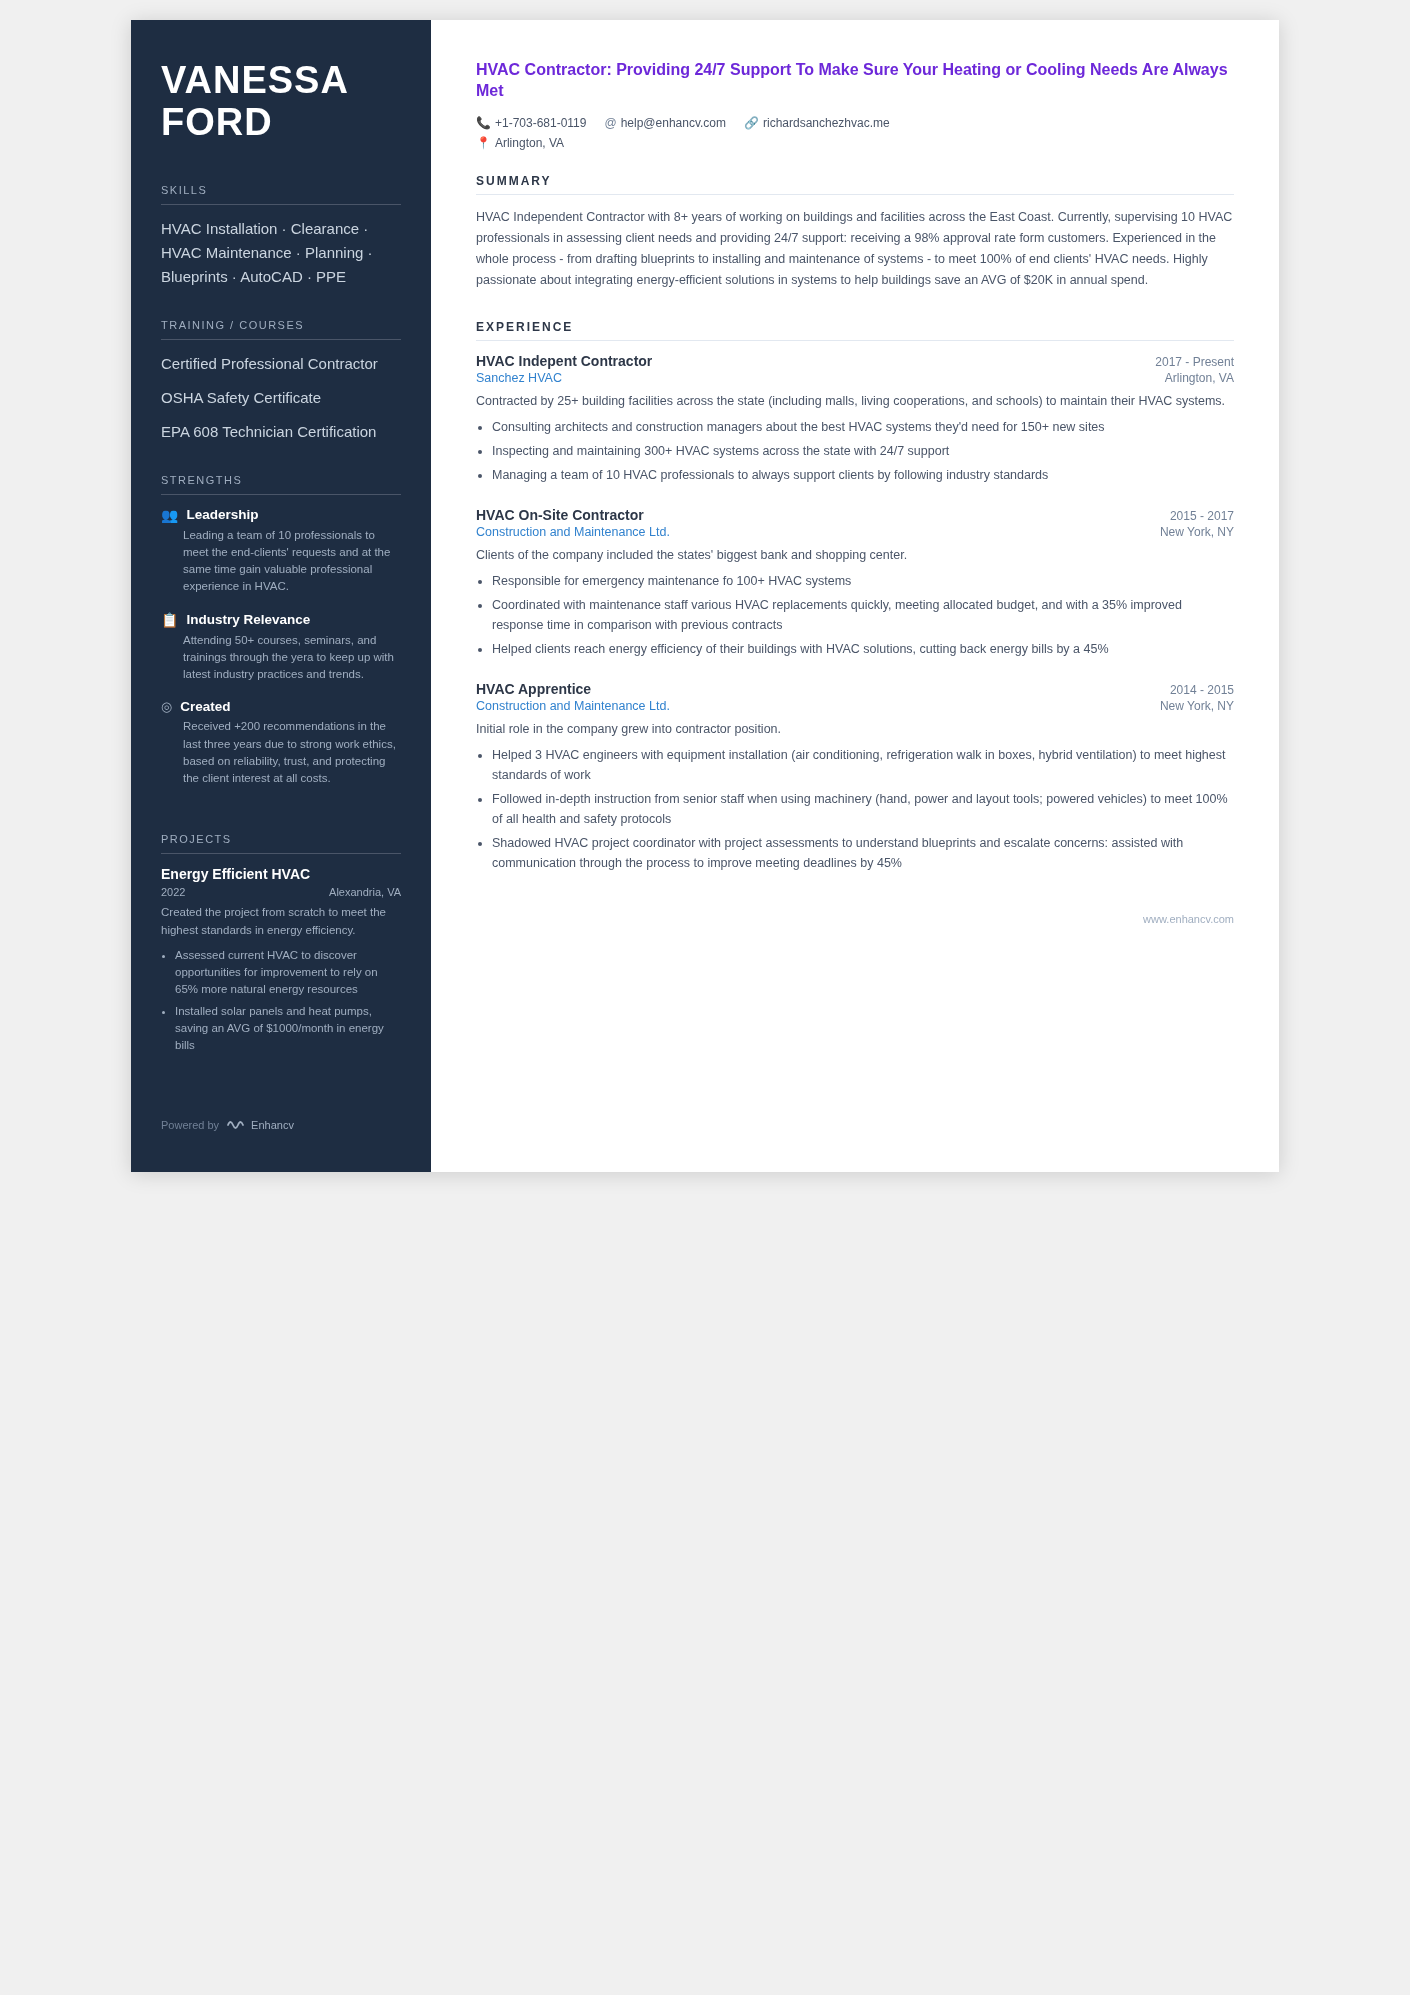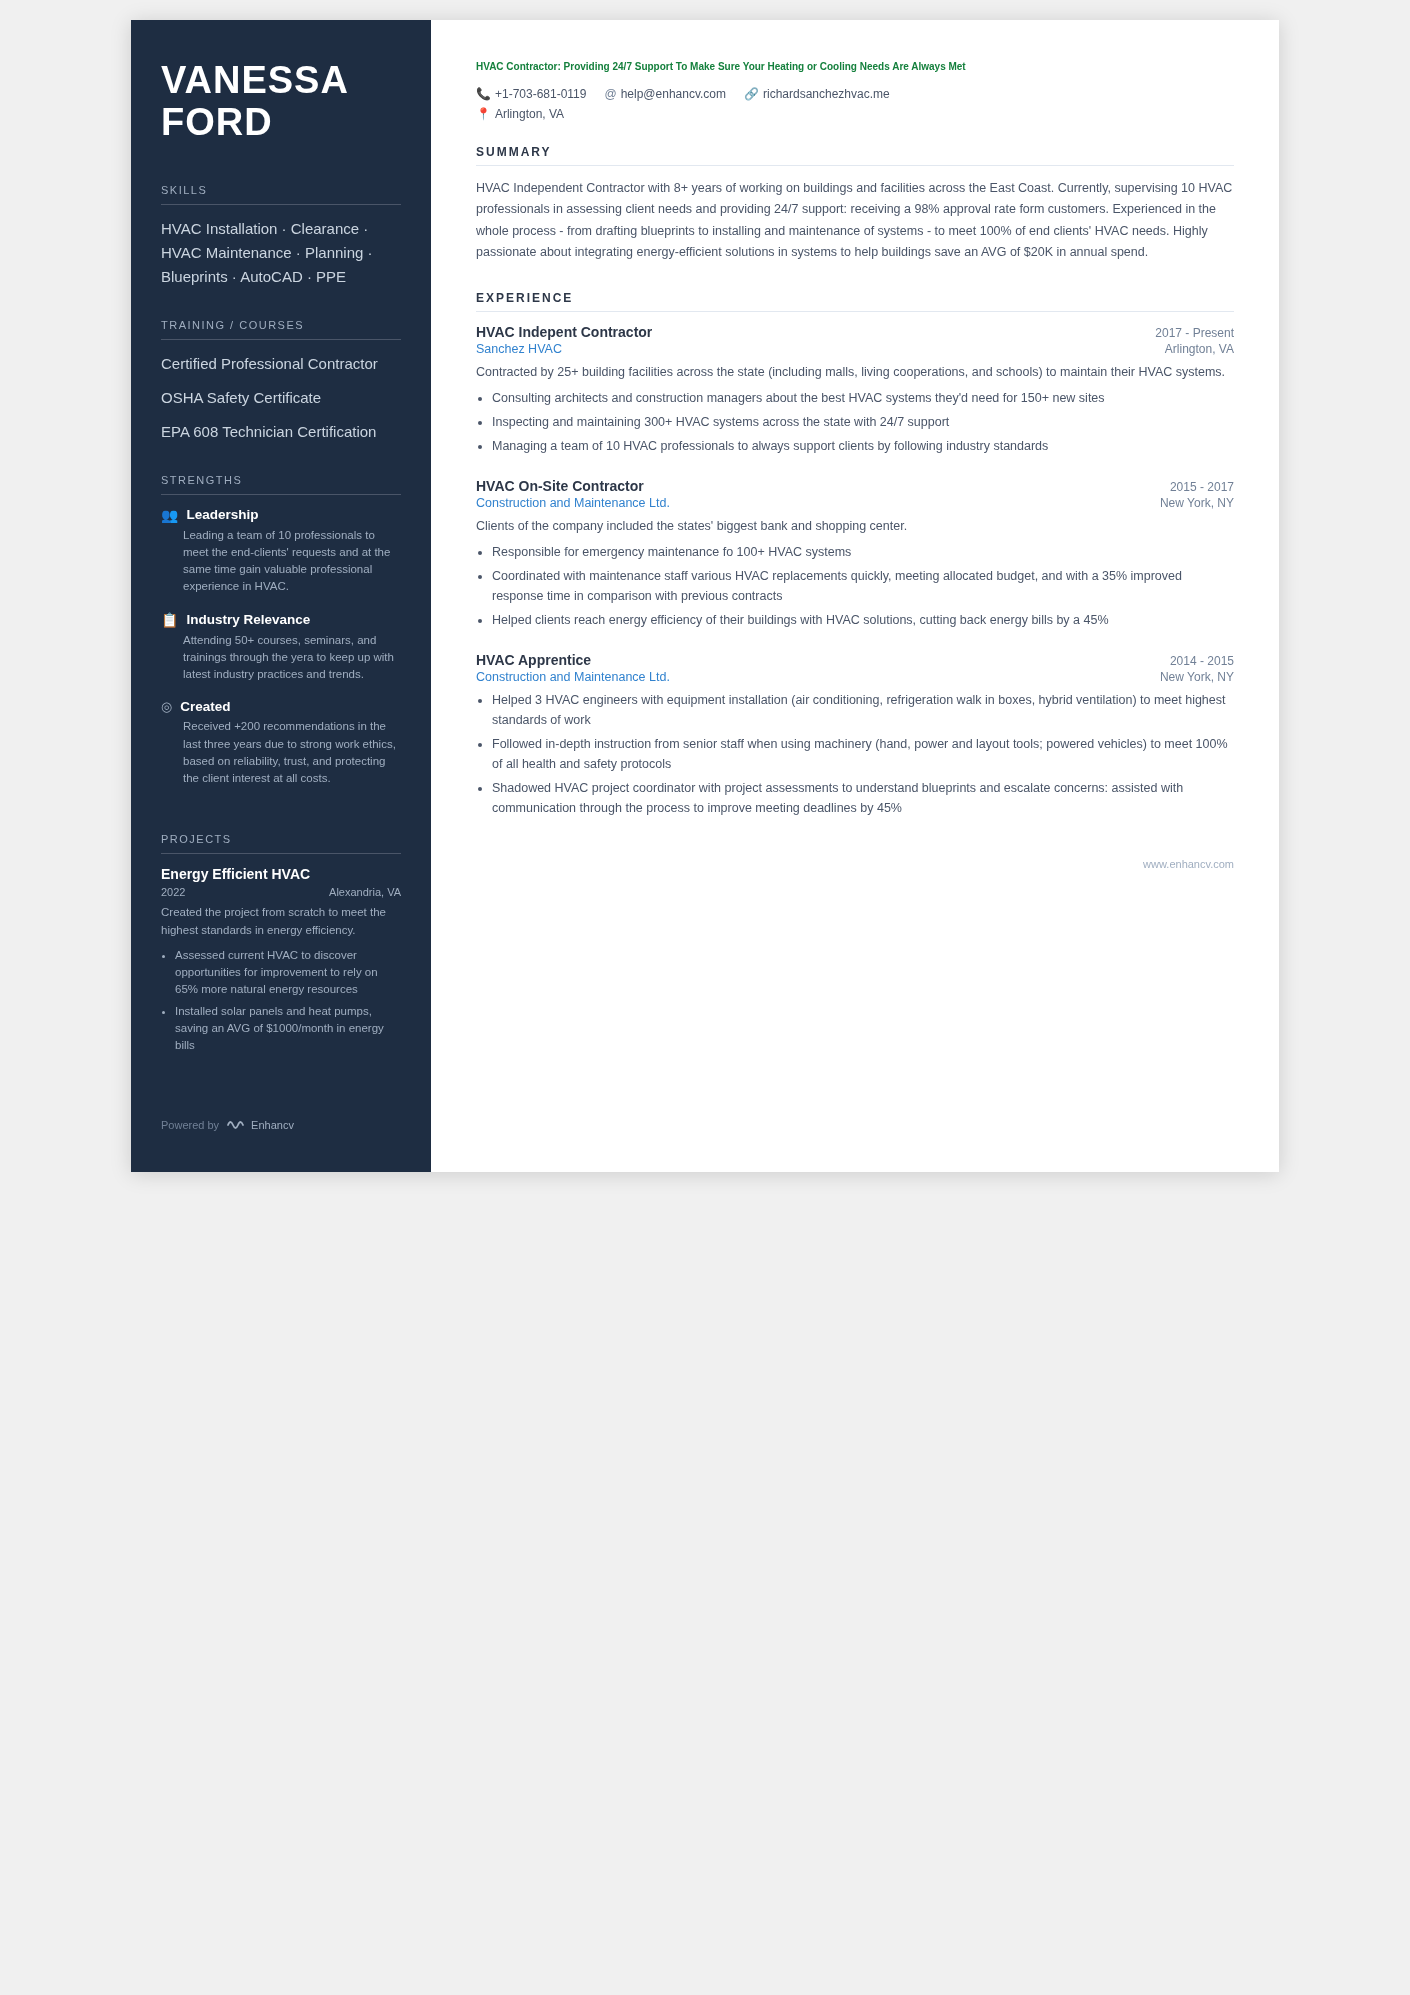--- a/index.html
+++ b/index.html
@@ -126,23 +126,23 @@
       align-items: center;
       gap: 4px;
       color: #a0aec0;
     }
     
     .main {
       flex: 1;
       padding: 40px 45px;
     }
     .main-title {
-      font-size: 10px;
+      font-size: 16px;
       font-weight: 700;
-      color: #15803d;
+      color: #6d28d9;
       line-height: 1.3;
       margin-bottom: 14px;
     }
     .contact-row {
       display: flex;
       flex-wrap: wrap;
       gap: 4px 18px;
       font-size: 12px;
       color: #4a5568;
       margin-bottom: 6px;
@@ -395,20 +395,21 @@
 
       <div class="exp-item">
         <div class="exp-header">
           <span class="exp-title">HVAC Apprentice</span>
           <span class="exp-dates">2014 - 2015</span>
         </div>
         <div class="exp-company-row">
           <span class="exp-company">Construction and Maintenance Ltd.</span>
           <span class="exp-location">New York, NY</span>
         </div>
+        <div class="exp-desc">Initial role in the company grew into contractor position.</div>
         <ul class="exp-bullets">
           <li class="bullet-dot">Helped 3 HVAC engineers with equipment installation (air conditioning, refrigeration walk in boxes, hybrid ventilation) to meet highest standards of work</li>
           <li class="bullet-dot">Followed in-depth instruction from senior staff when using machinery (hand, power and layout tools; powered vehicles) to meet 100% of all health and safety protocols</li>
           <li class="bullet-dot">Shadowed HVAC project coordinator with project assessments to understand blueprints and escalate concerns: assisted with communication through the process to improve meeting deadlines by 45%</li>
         </ul>
       </div>
     </div>
 
     <div class="main-footer">
       <span>www.enhancv.com</span>

